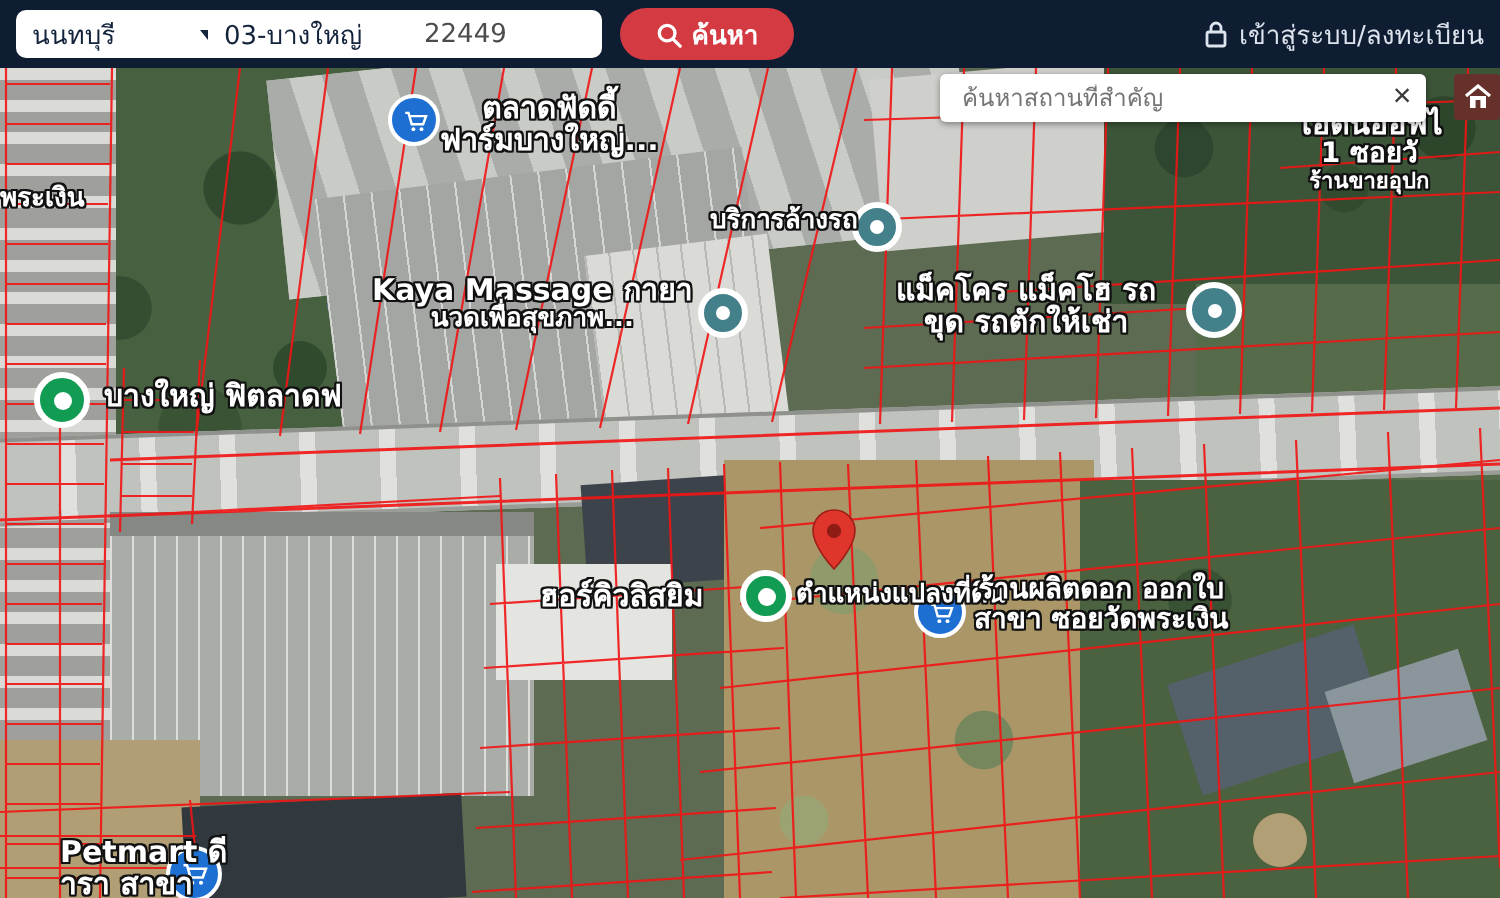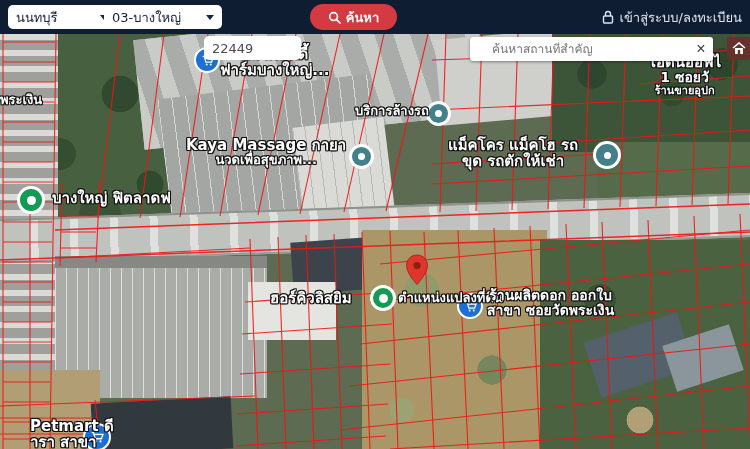--- a/index.html
+++ b/index.html
@@ -10,21 +10,21 @@
   .navbar { position:absolute; top:0; left:0; width:750px; height:34px; background:#0f1d33; z-index:50; }
   .nv-select { position:absolute; top:5px; height:24px; background:#fff; border-radius:5px;
                display:flex; align-items:center; justify-content:space-between; padding:0 8px;
                font-size:13px; color:#13233c; cursor:pointer; }
   .nv-select .chev { width:0; height:0; border-left:4px solid transparent; border-right:4px solid transparent;
                      border-top:5px solid #16263f; margin-left:6px; }
   #sel-province { left:8px;  width:108px; }
   #sel-district { left:104px; width:118px; }
   .nv-input { position:absolute; top:5px; left:204px; width:97px; height:24px; background:#fff;
               border:none; border-radius:5px; padding:0 8px; font-size:13px; color:#4c4c4c;
-              font-family:"DejaVu Sans", sans-serif;margin-top:31px; }
+              font-family:"DejaVu Sans", sans-serif; }
   .nv-btn { position:absolute; top:4px; left:310px; width:87px; height:26px; background:#d43a42;
             border:none; border-radius:13px; color:#fff; font-weight:bold; font-size:13px;
             display:flex; align-items:center; justify-content:center; gap:5px; cursor:pointer;
             font-family:"DejaVu Sans", sans-serif; }
   .nv-login { position:absolute; top:0; right:8px; height:34px; display:flex; align-items:center; gap:6px;
               color:#dde4ee; font-size:13px; cursor:pointer; }
 
   
   .map { position:absolute; top:34px; left:0; width:750px; height:415px; overflow:hidden; background:#5c6b52; }
   .layer { position:absolute; }
@@ -68,21 +68,21 @@
     background-image:repeating-linear-gradient(180deg, #dadad6 0 6px, #9fa09b 6px 16px); }
   .dirt-bl { left:0; top:336px; width:100px; height:79px; background:#b29e74; }
   .bldg-blk { left:92px; top:366px; width:140px; height:52px; background:#31383e; transform:rotate(-3deg); }
 
   .parcel-svg { position:absolute; left:0; top:0; width:750px; height:415px; z-index:3; }
 
   
   .map-search { position:absolute; left:470px; top:3px; width:243px; height:24px; background:#fff;
                 border-radius:3px; box-shadow:0 1px 3px rgba(0,0,0,.4); display:flex; align-items:center; z-index:20; }
   .map-search input { flex:1; border:none; outline:none; background:transparent; font-size:12px;
-                      color:#6d28d9; padding:0 22px; font-family:"DejaVu Sans", sans-serif; }
+                      color:#6d28d9; padding:0 11px; font-family:"DejaVu Sans", sans-serif; }
   .map-search .close { width:24px; border:none; background:transparent; font-size:16px; color:#3a3a3a;
                        cursor:pointer; line-height:24px; }
   .home-btn { position:absolute; left:727px; top:3px; width:23px; height:23px; background:#66312a;
               border:none; border-radius:2px; display:flex; align-items:center; justify-content:center;
               cursor:pointer; z-index:20; }
 
   
   .poi-label { position:absolute; color:#fff; font-weight:bold; text-align:center; line-height:1.08;
                white-space:nowrap; z-index:6;
                text-shadow:-1px -1px 0 #111,0 -1px 0 #111,1px -1px 0 #111,-1px 0 0 #111,

